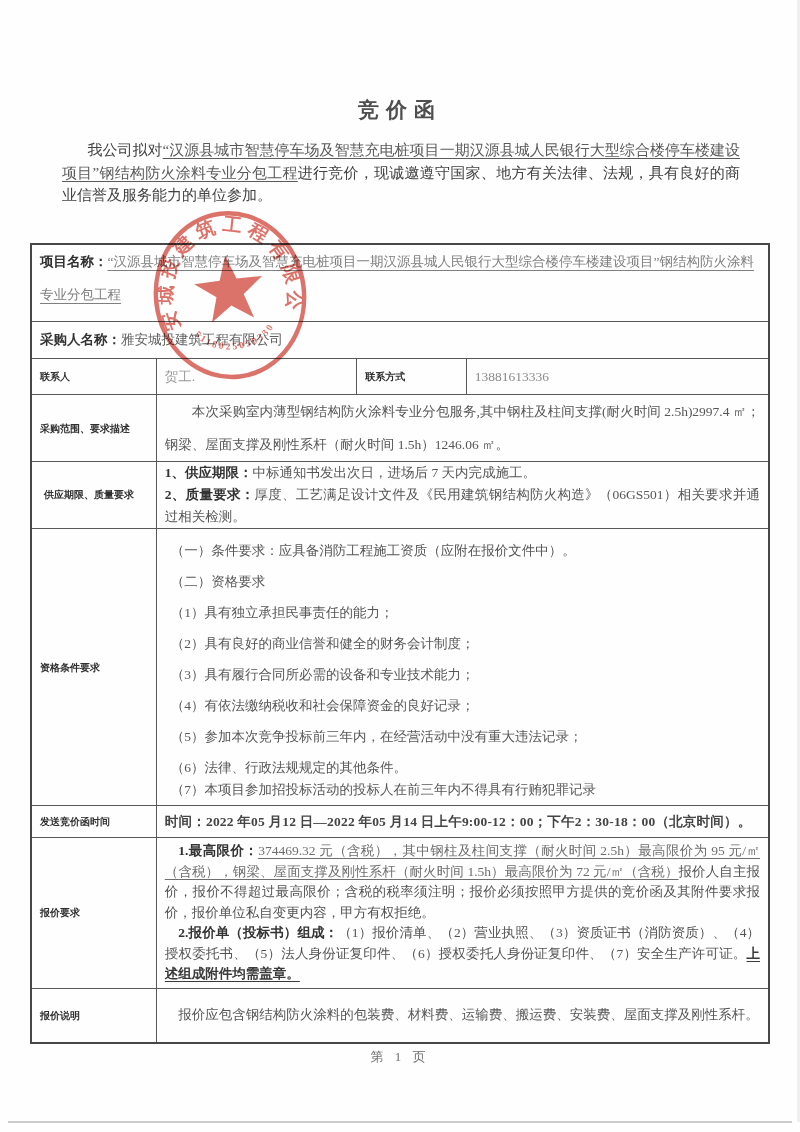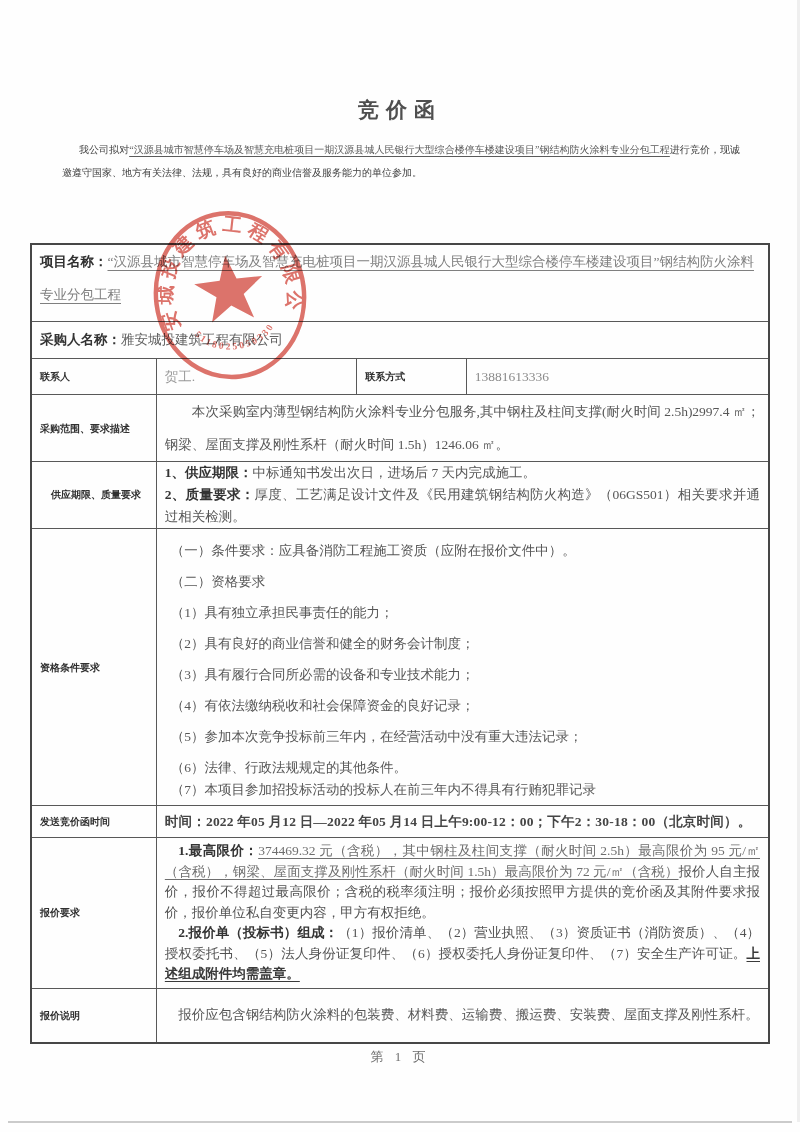--- a/index.html
+++ b/index.html
@@ -7,21 +7,21 @@
   body { width:800px; font-family:"Liberation Serif","DejaVu Serif",serif; }
   .page {
     position:relative; width:800px; height:1132px; background:#fefefe; overflow:hidden;
     color:#474747;
   }
   .page-title {
     margin-top:96px; text-align:center; font-size:21px; font-weight:bold;
     letter-spacing:7px; color:#4f4f4f;
   }
   .intro {
-    margin:15px 60px 0 62px; font-size:10px; line-height:22.5px;
+    margin:15px 60px 0 62px; font-size:15px; line-height:22.5px;
     text-align:justify; text-indent:1.7em; color:#424242;
   }
   .intro .u-intro { text-decoration:underline; text-underline-offset:3px; color:#5a5a5a; }
 
   table.bid {
     position:absolute; left:30px; top:243px; width:740px;
     border-collapse:collapse; table-layout:fixed;
     font-size:13.5px; color:#4c4c4c;
   }
   table.bid, table.bid td { border:1px solid #585858; }
@@ -44,21 +44,21 @@
   .contact-value { color:#989898; }
   .phone-value { color:#8a8a8a; font-family:"Liberation Serif",serif; }
 
   
   .row-scope td { height:66px;margin-left:8px; }
   .row-scope td.lblcell { line-height:33px; }
   .scope-text { line-height:33px; text-indent:2em; text-align:justify; color:#565656; }
 
   
   .row-supply td { height:66px; }
-  .row-supply td.lblcell { text-align:center; line-height:26px;padding-left:12px; }
+  .row-supply td.lblcell { text-align:left; line-height:26px;padding-left:12px; }
   .supply-text { line-height:22px; text-align:justify; color:#565656; }
 
   
   .row-qual td.content { padding:12px 10px 6px 14px; vertical-align:top; }
   .q-item { line-height:19px; margin-bottom:12px; color:#565656; }
   .q-item:nth-last-child(2) { margin-bottom:3px; }
   .q-item:last-child { margin-bottom:0; }
 
   
   .row-time td { height:32px; }

